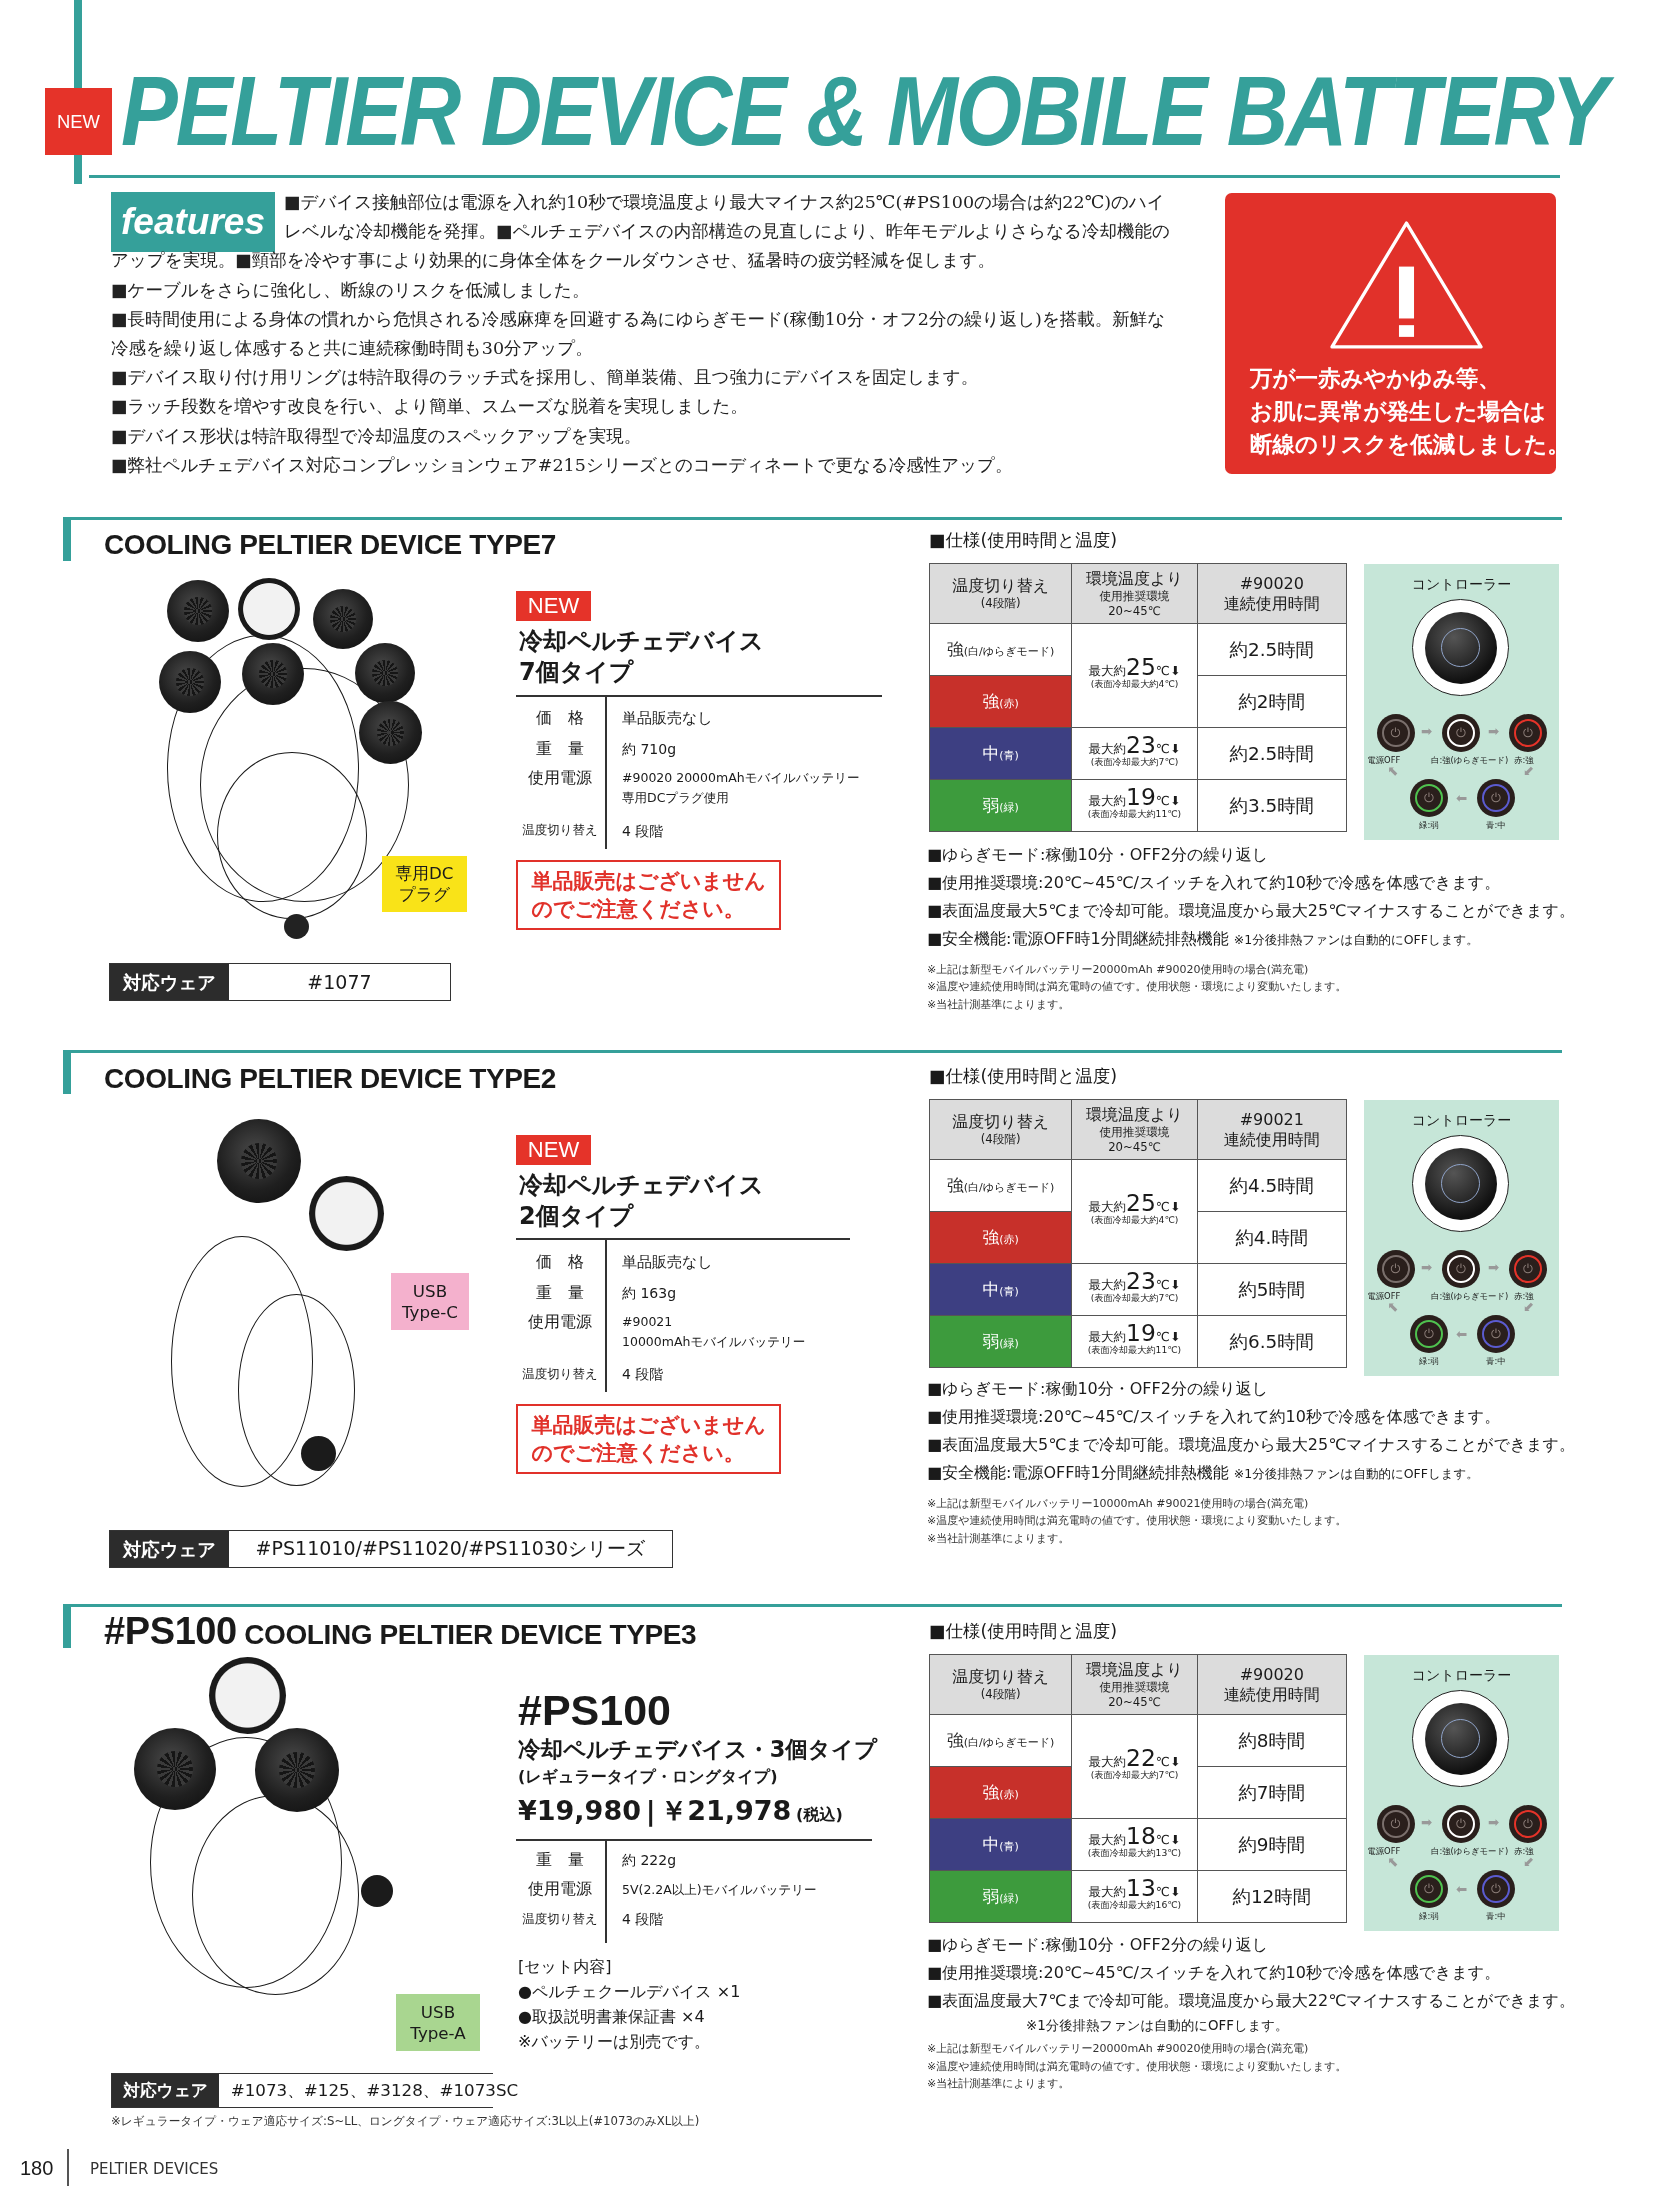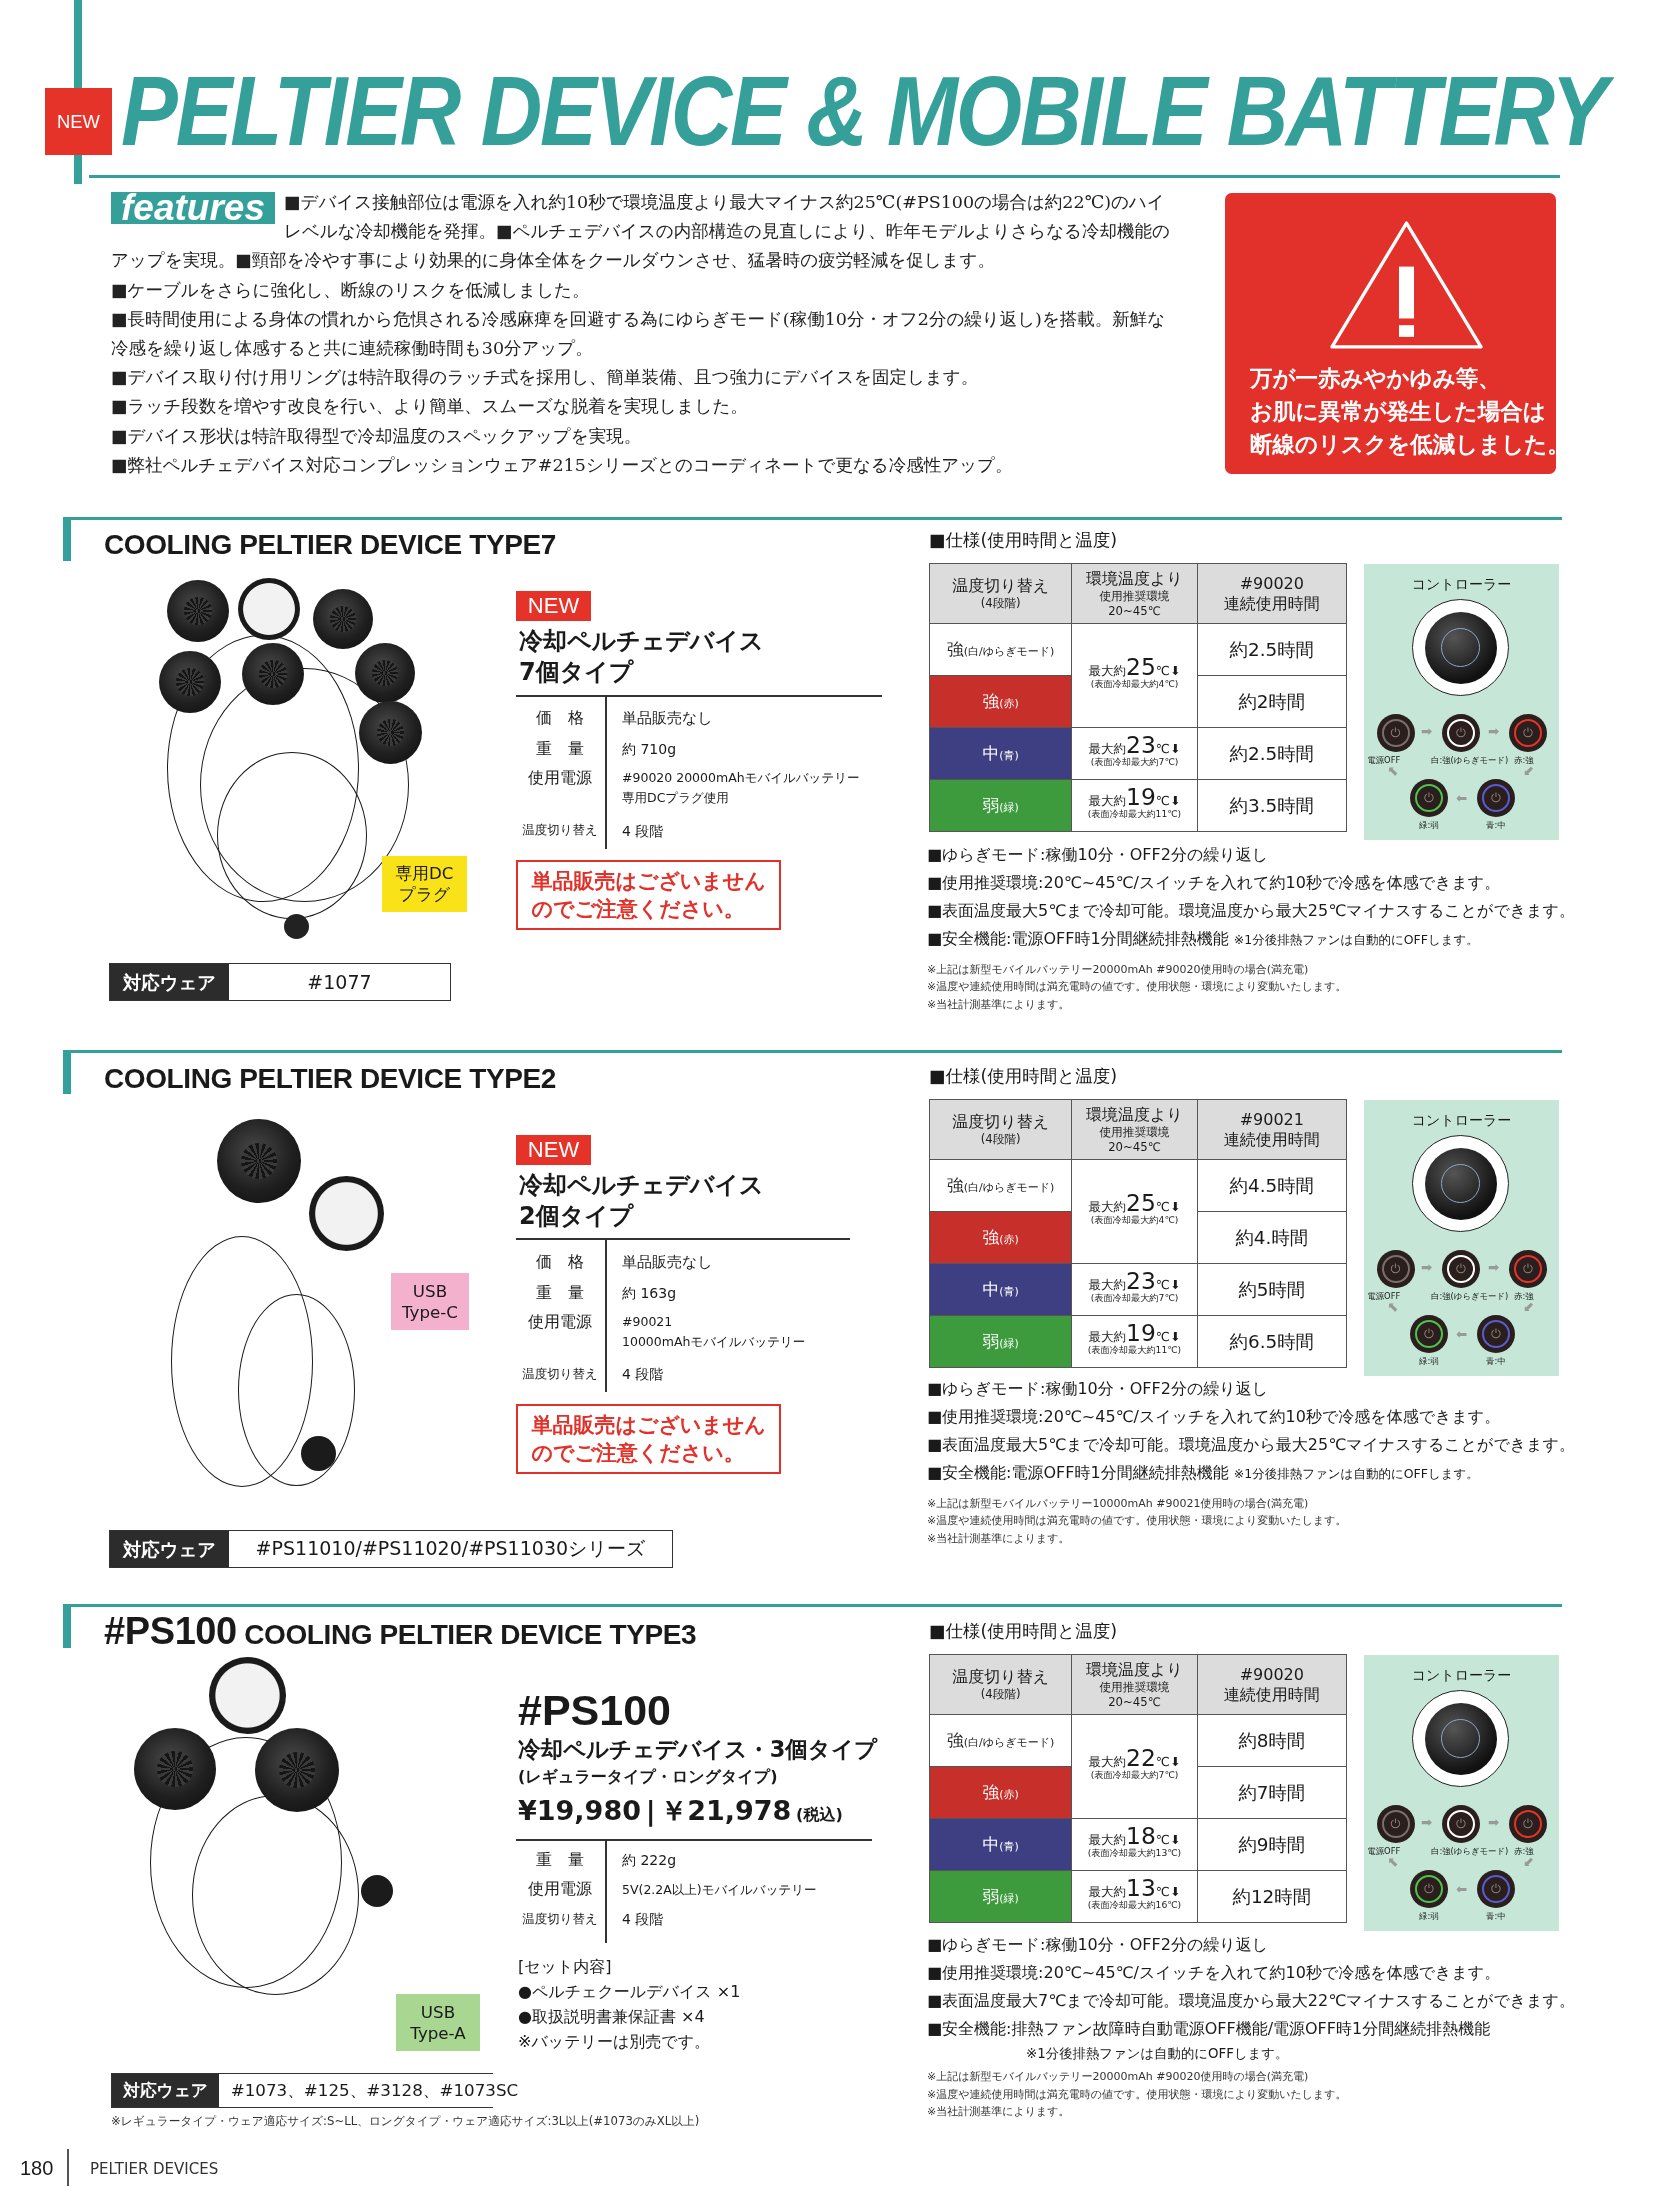--- a/index.html
+++ b/index.html
@@ -8,21 +8,21 @@
   .abs { position: absolute; }
 
   
   .vbar { left: 74px; top: 0; width: 7.5px; height: 184px; background: #35a09a; }
   .new-tag { left: 45px; top: 88px; width: 67px; height: 67px; background: #e53329; color: #fff;
     font-family: "Liberation Sans", sans-serif; font-size: 18.4px; display: flex; align-items: center; justify-content: center; }
   .main-title { left: 121px; top: 65px; font-family: "Liberation Sans", sans-serif; font-weight: 700; font-style: italic;
     font-size: 99px; line-height: 92px; color: #35a09a; letter-spacing: -2.5px; transform: scaleX(0.86); transform-origin: left top; white-space: nowrap; }
   .title-rule { left: 89px; top: 175px; width: 1471px; height: 3.3px; background: #35a09a; }
 
-  .features-badge { left: 111px; top: 192px; width: 164px; height: 32px; background: #35a09a; color: #fff;
+  .features-badge { left: 111px; top: 192px; width: 164px; height: 60px; background: #35a09a; color: #fff;
     font-family: "Liberation Sans", sans-serif; font-weight: 700; font-style: italic; font-size: 37px;
     display: flex; align-items: center; justify-content: center; }
   .feat-line { font-family: "DejaVu Serif", "Liberation Serif", serif; font-size: 17.5px; line-height: 29px; white-space: nowrap; color: #222; }
 
   .warn { left: 1225px; top: 193px; width: 331px; height: 281px; background: #e1312a; border-radius: 6.7px; color: #fff; }
   .warn-text { position: absolute; left: 25px; top: 169px; font-size: 22.5px; font-weight: 700; line-height: 33px; white-space: nowrap; }
 
   .sec-bar { width: 1499px; height: 3.3px; background: #35a09a; }
   .sec-side { width: 7.5px; background: #35a09a; }
   .sec-title { font-family: "Liberation Sans", sans-serif; font-weight: 700; font-size: 28px; letter-spacing: -0.4px; white-space: nowrap; }
@@ -465,21 +465,20 @@
   <div class="plabel" style="left:67px;top:191px;">白:強(ゆらぎモード)</div>
   <div class="plabel" style="left:150px;top:191px;">赤:強</div>
   <div class="plabel" style="left:122px;top:256px;">青:中</div>
   <div class="plabel" style="left:55px;top:256px;">緑:弱</div>
 </div>
 
 <div class="abs" style="left:927px;top:1931px;">
   <div class="note-b">■ゆらぎモード:稼働10分・OFF2分の繰り返し</div>
   <div class="note-b">■使用推奨環境:20℃~45℃/スイッチを入れて約10秒で冷感を体感できます。</div>
   <div class="note-b">■表面温度最大7℃まで冷却可能。環境温度から最大22℃マイナスすることができます。</div>
-  <div class="note-b">■安全機能:排熱ファン故障時自動電源OFF機能/電源OFF時1分間継続排熱機能</div>
   <div class="note-b" style="padding-left:99px;font-size:13.4px;line-height:22px;">※1分後排熱ファンは自動的にOFFします。</div>
   <div style="height:3.3px;"></div>
   <div class="note-s">※上記は新型モバイルバッテリー20000mAh #90020使用時の場合(満充電)</div>
   <div class="note-s">※温度や連続使用時間は満充電時の値です。使用状態・環境により変動いたします。</div>
   <div class="note-s">※当社計測基準によります。</div>
 </div>
 
 <div class="abs" style="left:20px;top:2157px;font-size:20px;font-family:'Liberation Sans',sans-serif;">180</div>
 <div class="abs" style="left:67px;top:2149px;width:1.7px;height:37px;background:#555;"></div>
 <div class="abs" style="left:90px;top:2160px;font-size:15px;color:#333;">PELTIER DEVICES</div>

